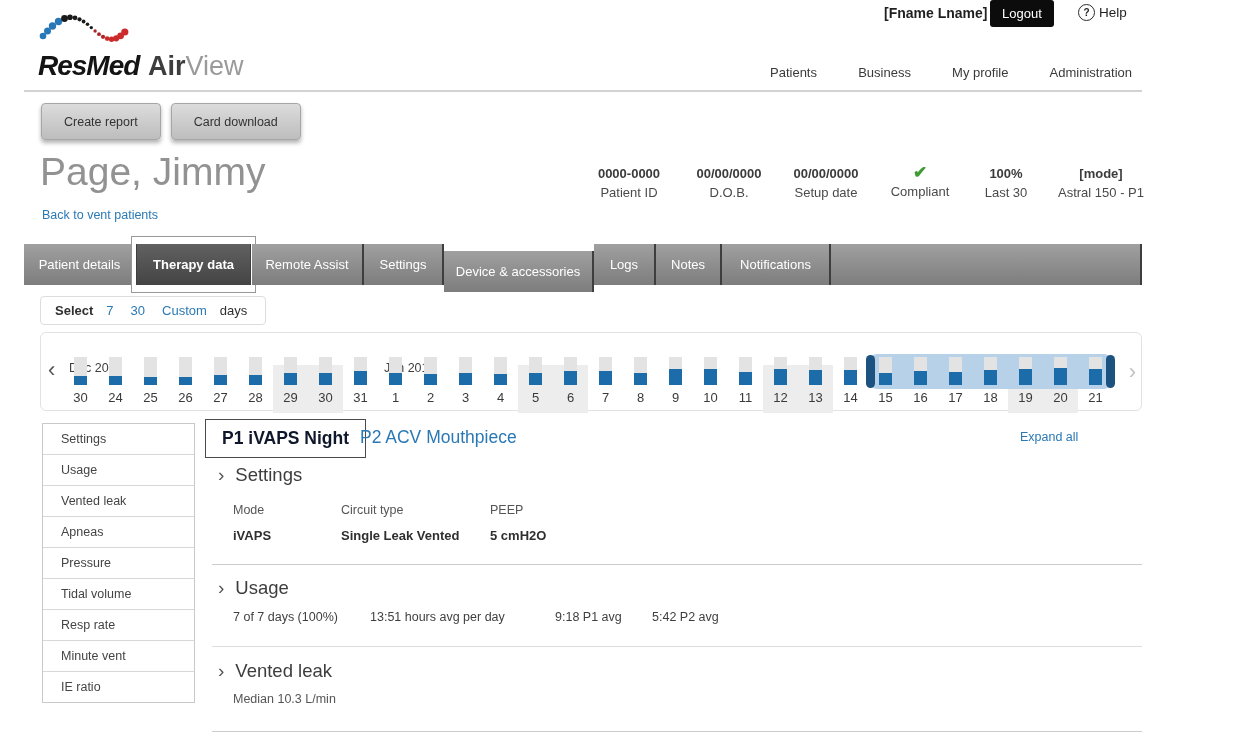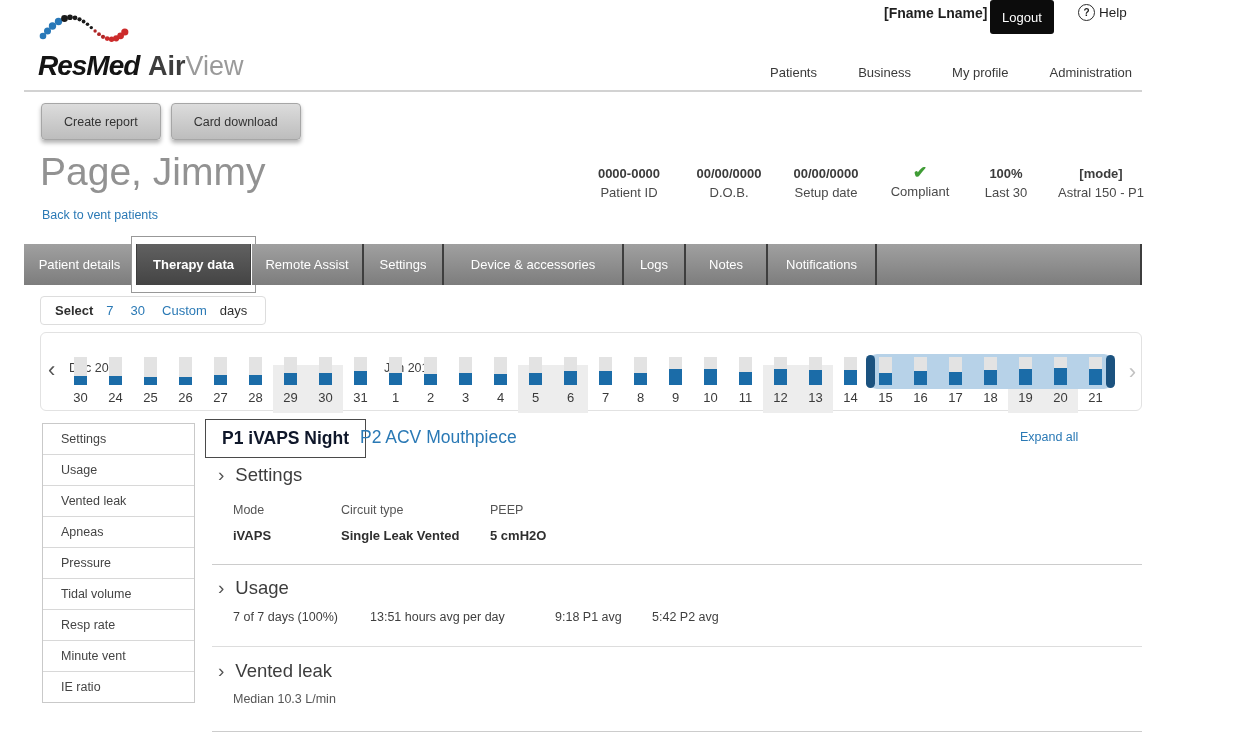--- a/index.html
+++ b/index.html
@@ -8,21 +8,21 @@
   a{text-decoration:none;}
   .blue{color:#2a79b5;}
 
   
   #logo-wave{position:absolute;left:38px;top:8px;}
   #logo-resmed{position:absolute;left:38px;top:50px;font-size:28px;font-weight:bold;font-style:italic;color:#141414;letter-spacing:-1px;}
   #logo-airview{position:absolute;left:148px;top:51px;font-size:27px;letter-spacing:0;}
   .av-bold{color:#3d3d3d;font-weight:600;}
   .av-light{color:#9a9a9a;font-weight:400;}
   #user-label{position:absolute;left:884px;top:5px;font-size:14px;font-weight:bold;color:#1f1f1f;}
-  #logout-btn{position:absolute;left:990px;top:0;width:64px;height:34px;background:#0c0c0c;color:#fff;
+  #logout-btn{position:absolute;left:990px;top:0;width:64px;height:27px;background:#0c0c0c;color:#fff;
               border:none;border-radius:3px;font-size:13px;font-family:inherit;cursor:pointer;}
   #help{position:absolute;left:1078px;top:4px;display:flex;align-items:center;gap:4px;font-size:13.5px;color:#1f1f1f;cursor:pointer;}
   .help-circle{width:15px;height:15px;border:1.5px solid #2b2b2b;border-radius:50%;display:inline-flex;
                align-items:center;justify-content:center;font-size:10px;font-weight:bold;}
   #nav{position:absolute;left:770px;top:65px;width:362px;display:flex;justify-content:space-between;font-size:13px;}
   .nav-item{color:#3a3a3a;cursor:pointer;}
   #header-line{position:absolute;left:24px;top:90px;width:1118px;height:2px;background:#d2d2d2;}
 
   
   #toolbar{position:absolute;left:41px;top:103px;display:flex;gap:10px;}
@@ -169,23 +169,23 @@
         <div class="stat-value">[mode]</div>
         <div class="stat-label">Astral 150 - P1</div>
       </div>
     </div>
 
   <div id="tabbar">
       <div class="tab" style="width: 113px;">Patient details</div>
       <div class="tab active" style="width: 115px;">Therapy data</div>
       <div class="tab" style="width: 112px;">Remote Assist</div>
       <div class="tab" style="width: 80px;">Settings</div>
-      <div class="tab" style="width: 180px;">Device &amp; accessories</div>
+      <div class="tab" style="width: 150px; margin-top: 7px;">Device &amp; accessories</div>
       <div class="tab" style="width: 62px;">Logs</div>
-      <div class="tab" style="width: 82px;">Notes</div>
+      <div class="tab" style="width: 66px;">Notes</div>
       <div class="tab" style="width: 109px;">Notifications</div>
       <div class="tab-filler"></div>
     </div>
 
   <div id="range-box">
     <span id="range-select-label">Select</span>
     <span id="range-opts" style="display:flex;gap:17px;">
         <a class="range-opt blue">7</a>
         <a class="range-opt blue">30</a>
         <a class="range-opt blue">Custom</a>

